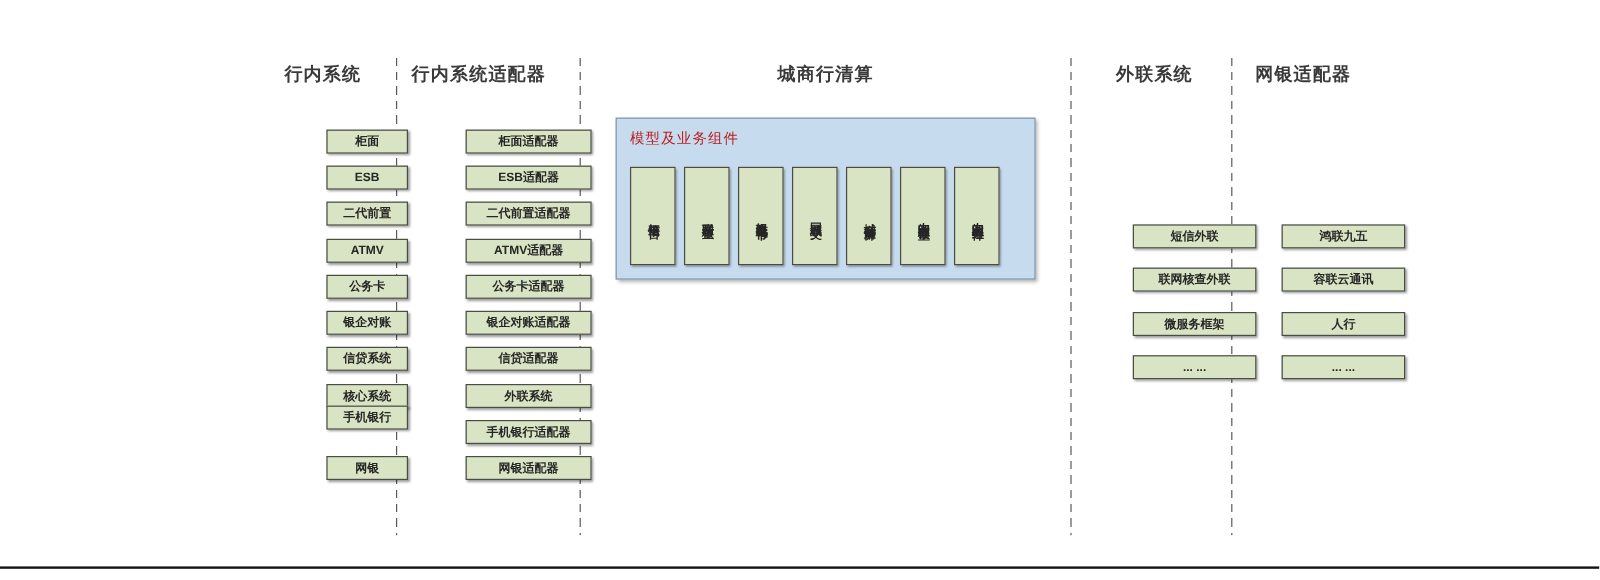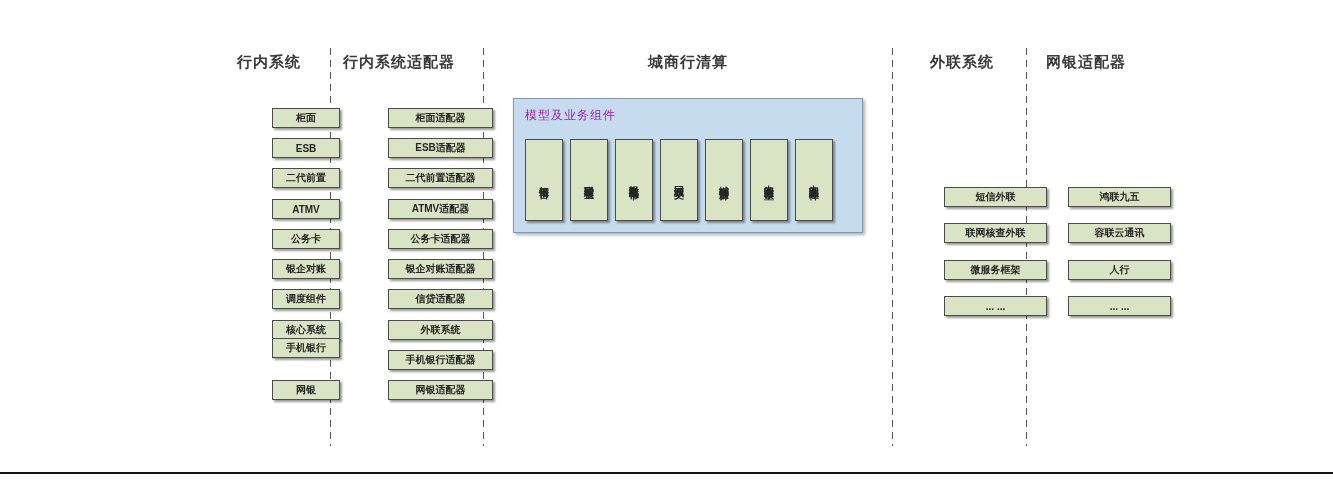--- a/index.html
+++ b/index.html
@@ -21,21 +21,21 @@
     box-shadow:1.5px 1.5px 2px rgba(0,0,0,.40);
     display:flex;align-items:center;justify-content:center;
     font-size:10px;font-weight:bold;color:#262626;white-space:nowrap;margin-left:36px;
   }
   .panel{
     position:absolute;left:513px;width:350px;box-sizing:border-box;
     background:var(--panel-blue);border:1px solid var(--panel-blue-border);
     box-shadow:2px 2px 3px rgba(0,0,0,.30);
   }
   .panel-label{
-    position:absolute;left:11px;top:8px;font-size:12px;color:#a21caf;letter-spacing:1px;white-space:nowrap;
+    position:absolute;left:11px;top:8px;font-size:12px;color:#b91c1c;letter-spacing:1px;white-space:nowrap;
   }
   .vbox{
     position:absolute;top:40px;width:38px;height:82px;box-sizing:border-box;
     background:var(--box-green);border:1px solid var(--box-green-border);
     box-shadow:1.5px 1.5px 2px rgba(0,0,0,.40);
     display:flex;align-items:center;justify-content:center;
     writing-mode:vertical-rl;text-orientation:upright;
     font-size:10px;font-weight:bold;color:#262626;line-height:1.1;letter-spacing:1px;
   }
   .bottom-rule{position:absolute;left:0;top:472px;width:1333px;height:2px;background:#141414;}
@@ -55,21 +55,21 @@
   <div class="vdash" style="left:483px"></div>
   <div class="vdash" style="left:892px"></div>
   <div class="vdash" style="left:1026px"></div>
 
   <div class="gbox" style="left:236px;top:108px;width:66px">柜面</div>
   <div class="gbox" style="left:236px;top:138px;width:66px">ESB</div>
   <div class="gbox" style="left:236px;top:168px;width:66px">二代前置</div>
   <div class="gbox" style="left:236px;top:199px;width:66px">ATMV</div>
   <div class="gbox" style="left:236px;top:229px;width:66px">公务卡</div>
   <div class="gbox" style="left:236px;top:259px;width:66px">银企对账</div>
-  <div class="gbox" style="left:236px;top:289px;width:66px">调度组件</div>
+  <div class="gbox" style="left:236px;top:289px;width:66px">信贷系统</div>
   <div class="gbox" style="left:236px;top:320px;width:66px">核心系统</div>
   <div class="gbox" style="left:236px;top:338px;width:66px">手机银行</div>
   <div class="gbox" style="left:236px;top:380px;width:66px">网银</div>
 
   <div class="gbox" style="left:352px;top:108px;width:103px">柜面适配器</div>
   <div class="gbox" style="left:352px;top:138px;width:103px">ESB适配器</div>
   <div class="gbox" style="left:352px;top:168px;width:103px">二代前置适配器</div>
   <div class="gbox" style="left:352px;top:199px;width:103px">ATMV适配器</div>
   <div class="gbox" style="left:352px;top:229px;width:103px">公务卡适配器</div>
   <div class="gbox" style="left:352px;top:259px;width:103px">银企对账适配器</div>

